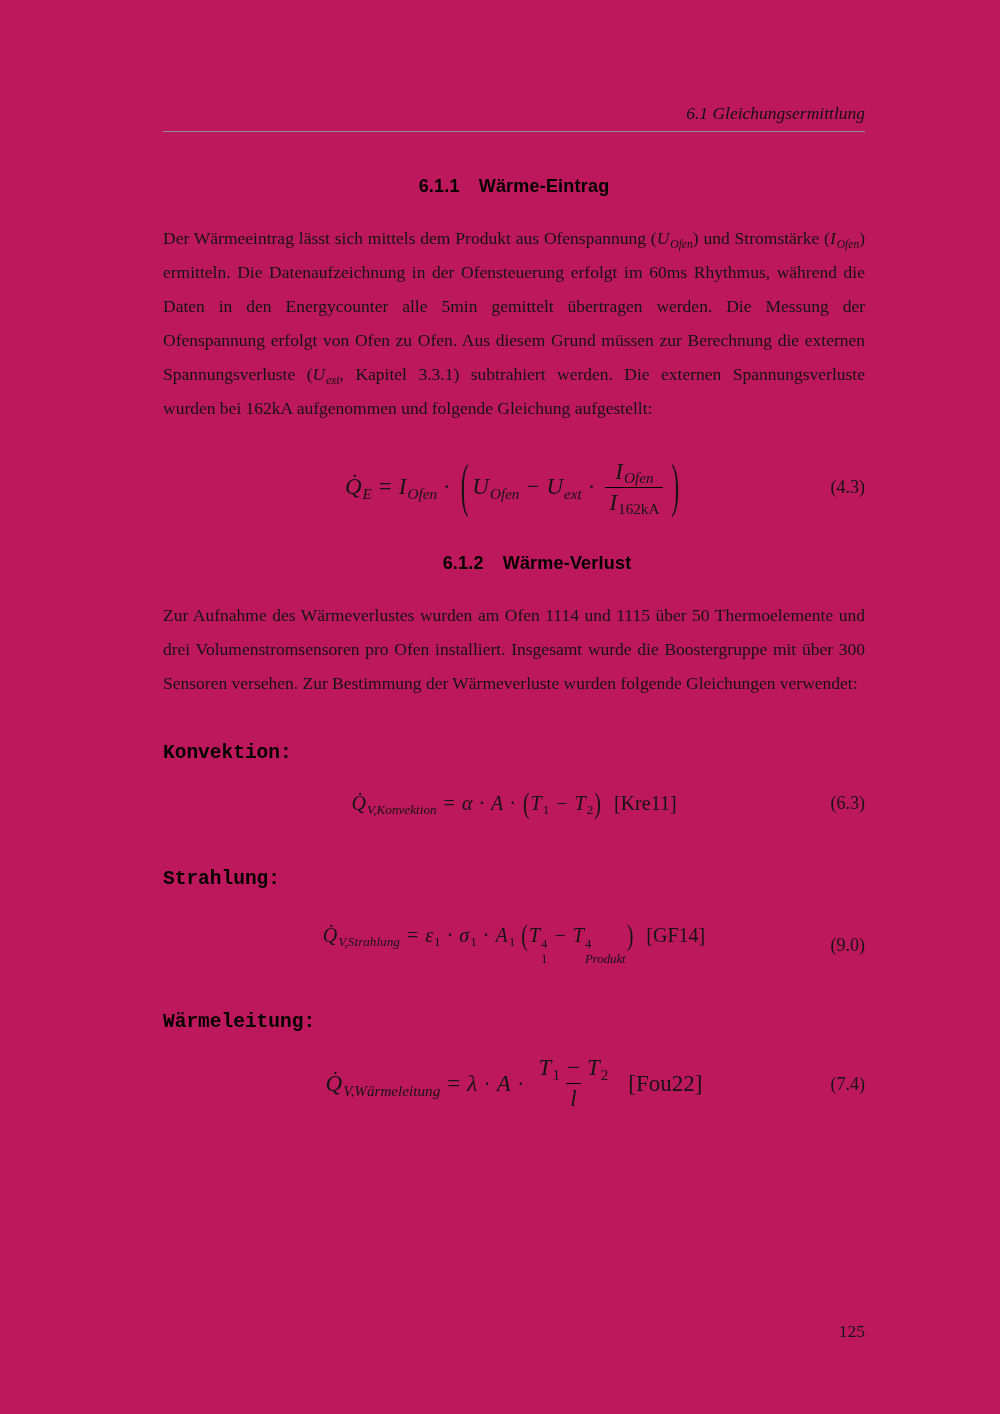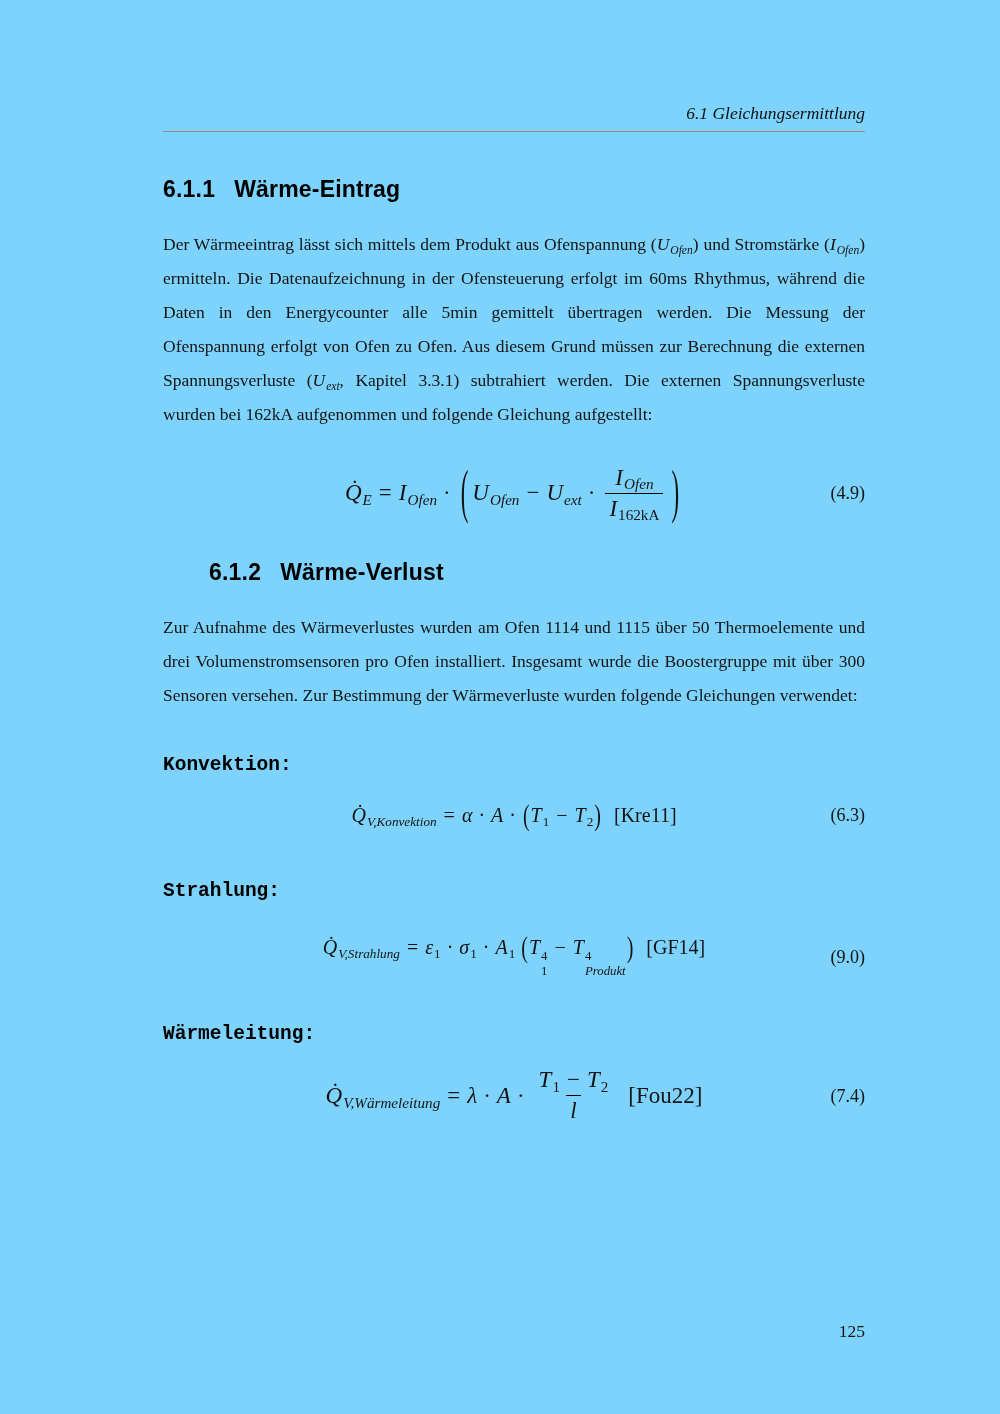--- a/index.html
+++ b/index.html
@@ -1,21 +1,21 @@
 <!DOCTYPE html>
 <html lang="de"><head>
 <meta charset="utf-8">
 <style>
   * { margin: 0; padding: 0; box-sizing: border-box; }
   html, body { background: #ffffff; }
   .page {
     position: relative;
     width: 1000px;
     height: 1414px;
-    background: #7dd3fc;
+    background: #be185d;
     padding: 0 135px 0 163px;
     font-family: "Liberation Serif", serif;
     color: #141414;
     overflow: hidden;
   }
   .running-header {
     margin-top: 103px;
     text-align: right;
     font-style: italic;
     font-size: 17.5px;
@@ -24,23 +24,24 @@
   .header-rule {
     border: none;
     border-top: 1px solid #8f8f8f;
     margin-top: 7px;
   }
   .section-heading {
     display: flex;
     column-gap: 19px;
     font-family: "Liberation Sans", sans-serif;
     font-weight: 700;
-    font-size: 23px;
+    font-size: 18px;
     color: #000;
     letter-spacing: 0.2px;
+    justify-content: center;
   }
   .section-heading.first { margin-top: 44px; }
   .section-heading.second { margin-top: 30px; margin-left: 46px; }
   .sub-heading {
     font-family: Liberation Mono, monospace;
     font-weight: 700;
     font-size: 19.5px;
     color: #000;
   }
   .sub-heading.konvektion { margin-top: 42px; }
@@ -146,21 +147,21 @@
       <span class="mvar"><span class="mi">U</span><span class="msub">Ofen</span></span>
       <span class="mo">−</span>
       <span class="mvar"><span class="mi">U</span><span class="msub">ext</span></span>
       <span class="mo cdot">·</span>
       <span class="frac">
         <span class="frac-num"><span class="mi">I</span><span class="msub">Ofen</span></span>
         <span class="frac-den"><span class="mi">I</span><span class="msub upright">162kA</span></span>
       </span>
       <span class="bigparen">)</span>
     </span>
-    <span class="eq-number">(4.9)</span>
+    <span class="eq-number">(4.3)</span>
   </div>
 
   <div class="section-heading second">
     <span>6.1.2</span>
     <span>Wärme-Verlust</span>
   </div>
 
   <p class="body-text">Zur Aufnahme des Wärmeverlustes wurden am Ofen 1114 und 1115 über 50 Thermoelemente und drei Volumenstromsensoren pro Ofen installiert. Insgesamt wurde die Boostergruppe mit über 300 Sensoren versehen. Zur Bestimmung der Wärmeverluste wurden folgende Gleichungen verwendet:</p>
 
   <div class="sub-heading konvektion">Konvektion:</div>

